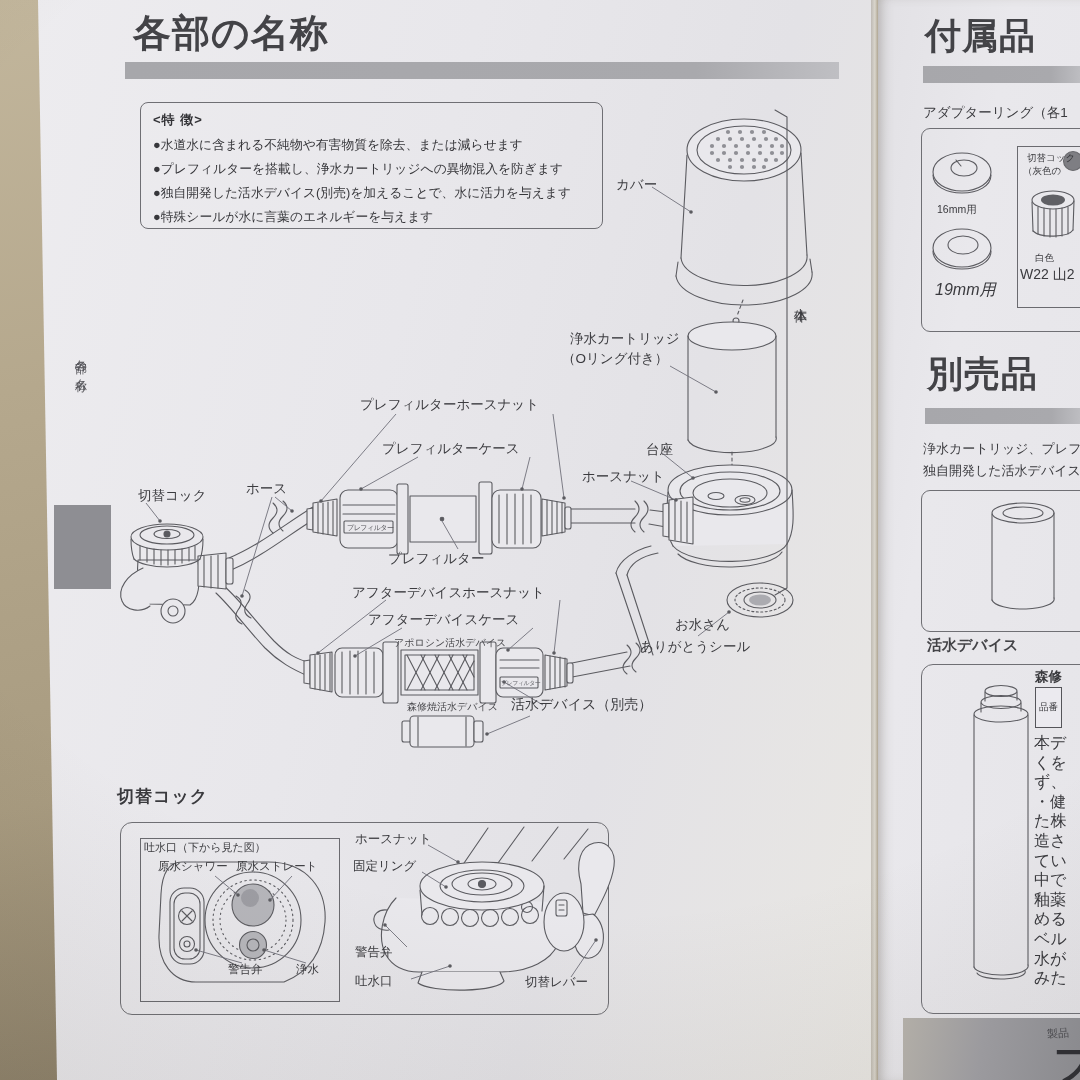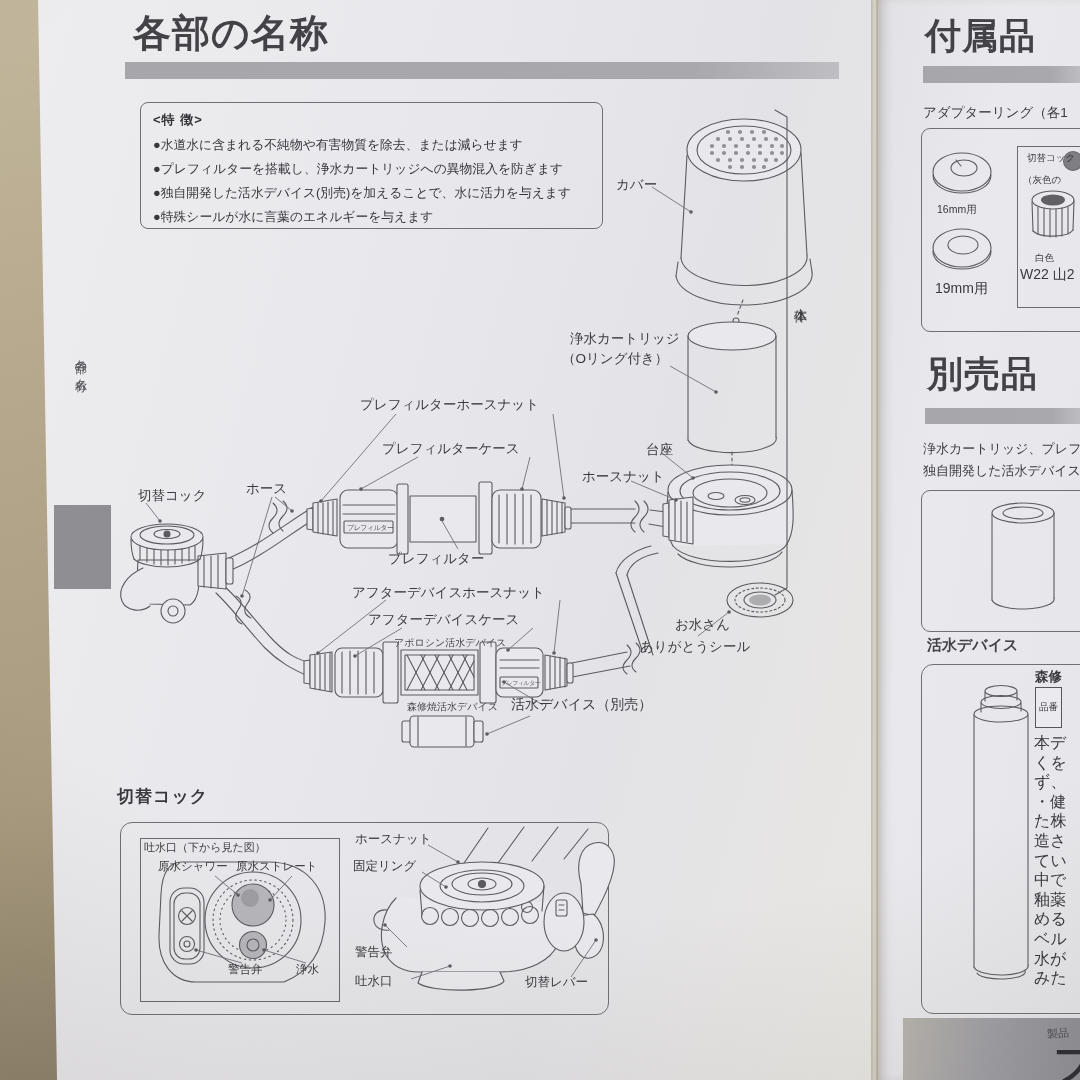--- a/index.html
+++ b/index.html
@@ -455,23 +455,23 @@
         <line x1="144" y1="703" x2="144" y2="711"></line>
       <ellipse cx="124" cy="714" rx="27" ry="8"></ellipse>
       <line x1="97" y1="715" x2="97" y2="967"></line>
         <line x1="151" y1="715" x2="151" y2="965"></line>
       <path d="M97,967 A27,9 0 0 0 151,965"></path>
       <path d="M100,973 A24,7 0 0 0 148,971"></path>
     </g>
   </svg>
 
   <span class="rtxt" style="left:60px;top:203px;font-size:10.5px;">16mm用</span>
-  <span class="rtxt" style="left:58px;top:280px;font-size:14px;">19mm用</span>
+  <span class="rtxt" style="left:58px;top:280px;font-size:16px;font-style:italic;">19mm用</span>
   <span class="rtxt" style="left:150px;top:152px;font-size:9.5px;">切替コック</span>
-  <span class="rtxt" style="left:146px;top:174px;font-size:9.5px;font-family:Liberation Mono, monospace;">（灰色の</span>
+  <span class="rtxt" style="left:146px;top:165px;font-size:9.5px;font-family:Liberation Mono, monospace;">（灰色の</span>
   <span class="rtxt" style="left:158px;top:252px;font-size:9.5px;text-align:center;">白色</span>
   <span class="rtxt" style="left:143px;top:266px;font-size:14px;">W22 山2</span>
 
   <div class="h1" style="left:50px;top:350px;font-size:36px;">別売品</div>
   <div class="hbar" style="left:48px;top:408px;width:158px;height:16px;"></div>
   <span class="rtxt" style="left:46px;top:440px;">浄水カートリッジ、プレフィ</span>
   <span class="rtxt" style="left:46px;top:462px;">独自開発した活水デバイス</span>
   <div class="box" style="left:44px;top:490px;width:172px;height:140px;"></div>
 
   <div class="h1" style="left:50px;top:636px;font-size:15px;letter-spacing:0;">活水デバイス</div>

